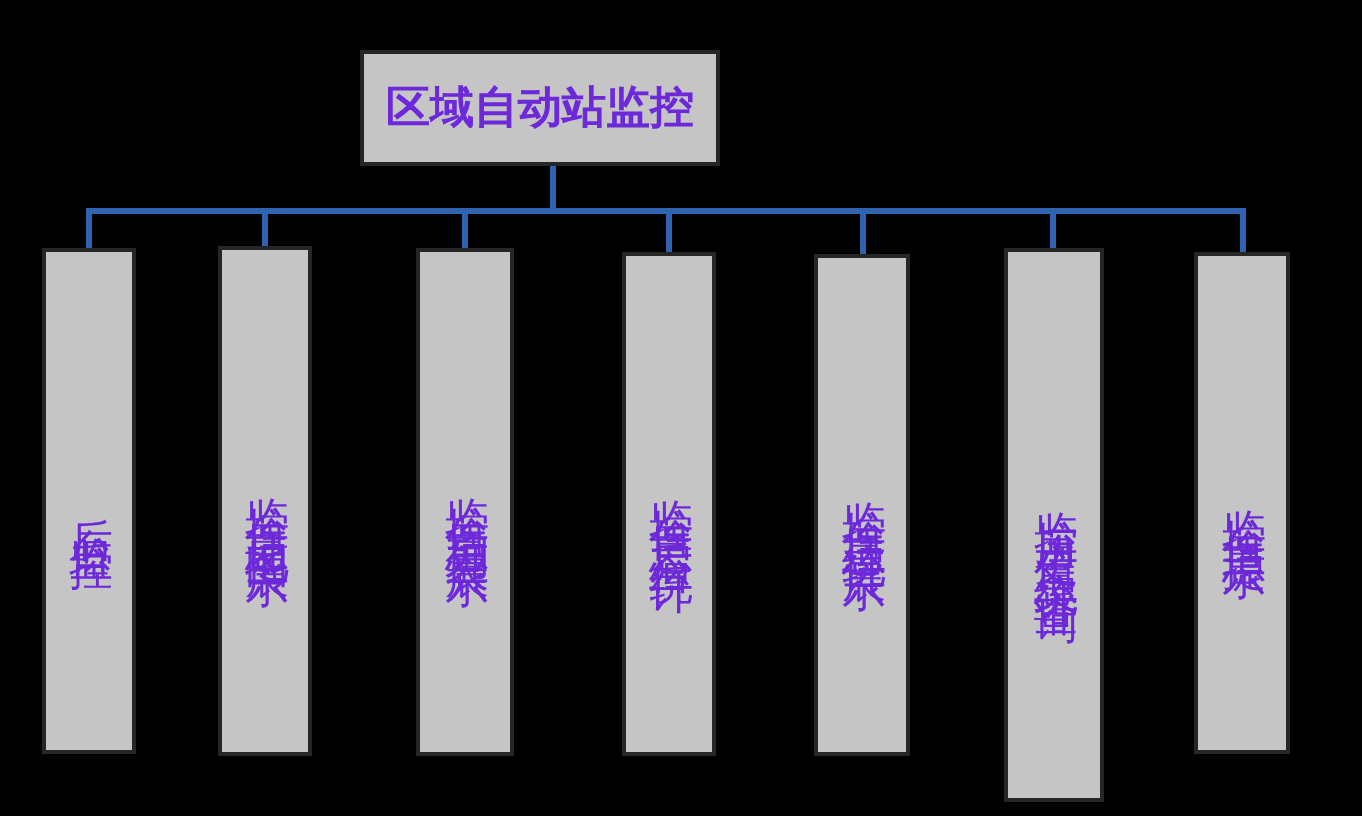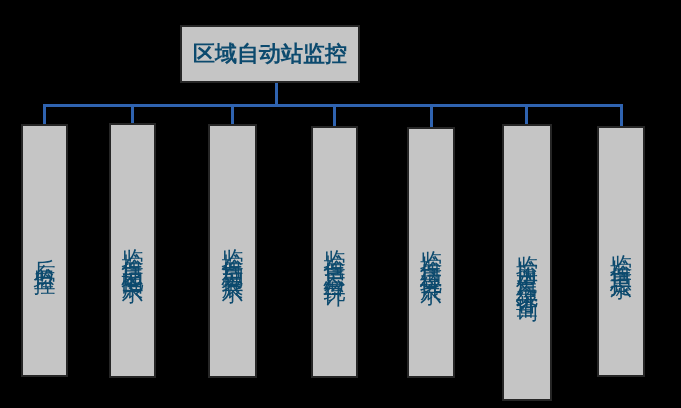--- a/index.html
+++ b/index.html
@@ -16,21 +16,21 @@
     font-family: "DejaVu Serif", "Liberation Serif", serif;
   }
   .node {
     position: absolute;
     background: var(--box_fill, #c5c5c5);
     border: 2px solid var(--box_border, #262626);
     box-sizing: border-box;
     display: flex;
     align-items: center;
     justify-content: center;
-    color: #0c4a6e;
+    color: #6d28d9;
   }
   .node.root {
     left: 180px;
     top: 25px;
     width: 180px;
     height: 58px;
   }
   .root-label {
     font-size: 22px;
     font-weight: bold;

